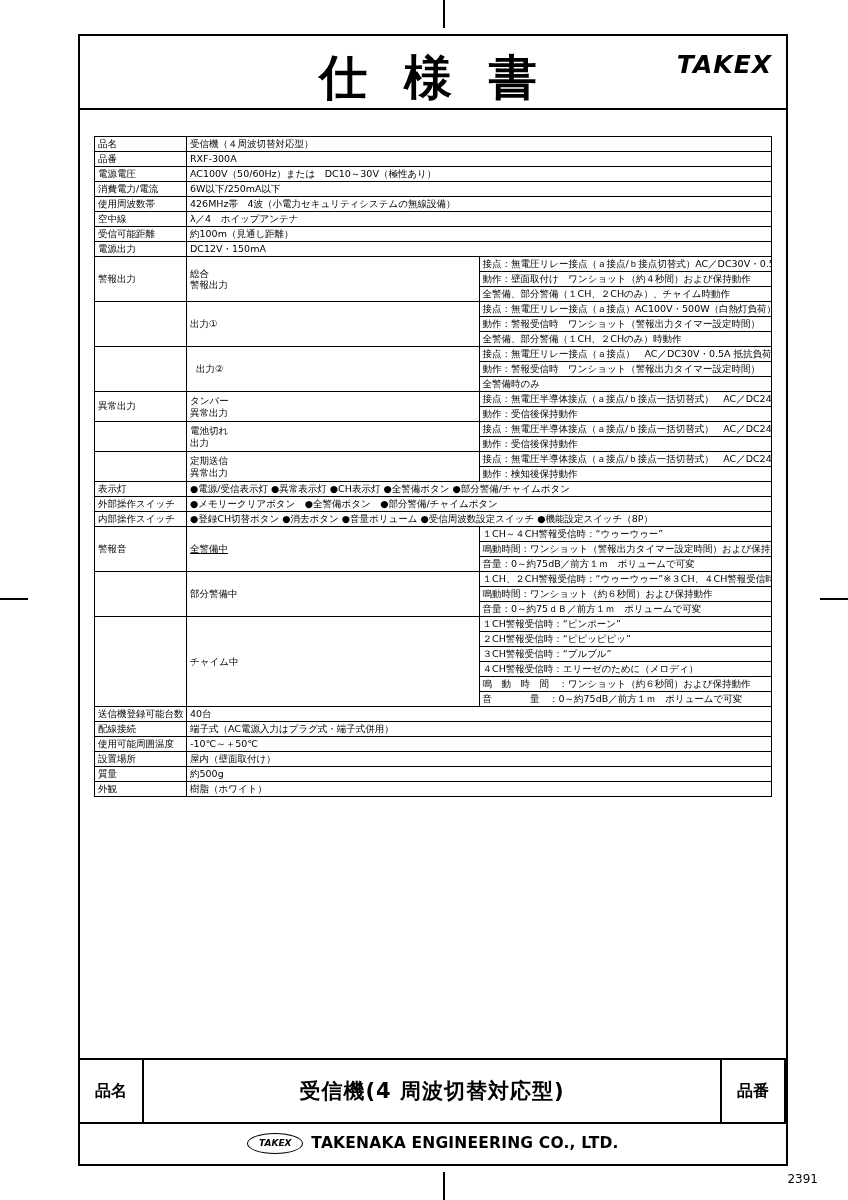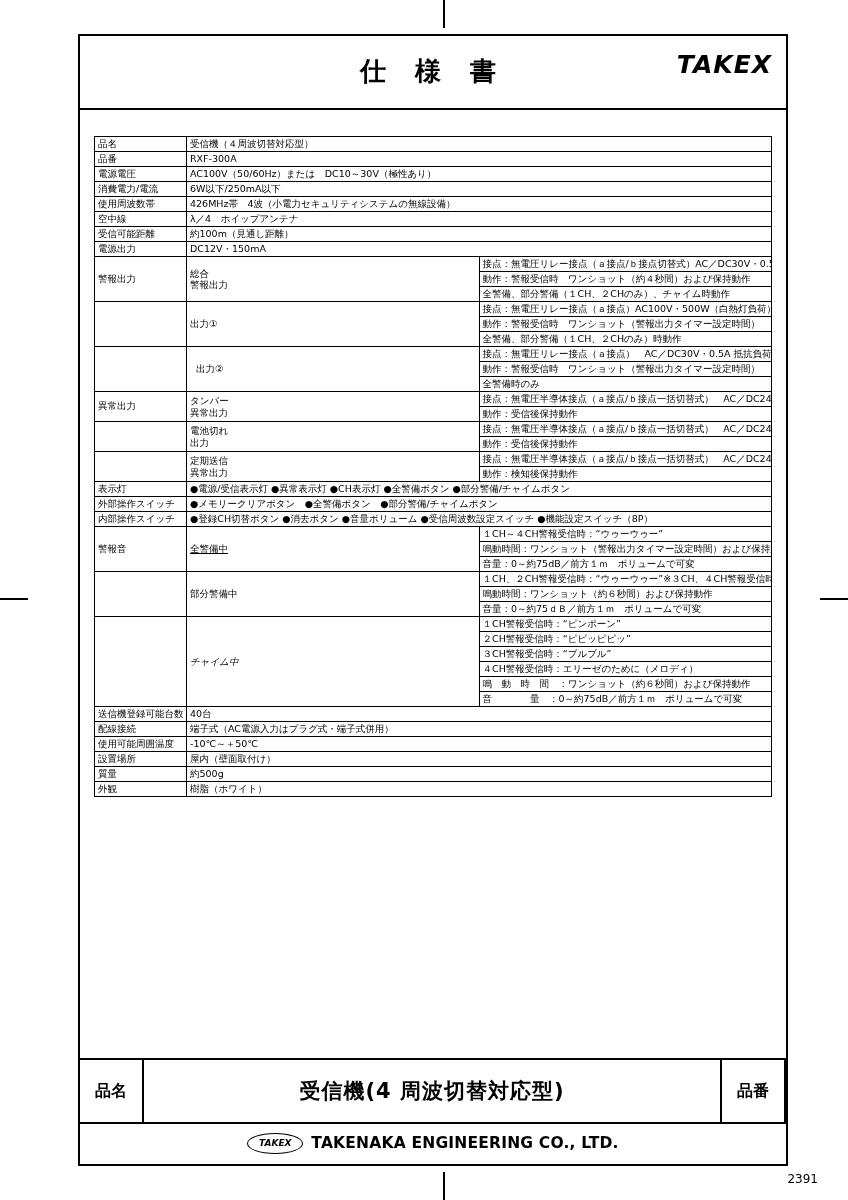--- a/index.html
+++ b/index.html
@@ -42,23 +42,23 @@
     background: #fff;
   }
   .titlebar {
     position: relative;
     height: 72px;
     border-bottom: 2px solid #000;
   }
   .doc-title {
     position: absolute;
     left: 0; right: 0;
-    top: 18px;
+    top: 10px;
     text-align: center;
-    font-size: 26px;
+    font-size: 48px;
     font-weight: bold;
     letter-spacing: 10px;
     font-family: "DejaVu Serif", "Liberation Serif", serif;
   }
   .brand {
     position: absolute;
     right: 14px;
     top: 14px;
     font-size: 25px;
     font-weight: bold;
@@ -229,21 +229,21 @@
               <td class="c1" rowspan="1">電源出力</td>
               <td class="val" colspan="2">DC12V・150mA</td>
             </tr>
             <tr>
               <td class="c1" rowspan="3">警報出力</td>
               <td class="c2" rowspan="3" style="white-space: pre-line; line-height: 1.2;">総合
 警報出力</td>
               <td class="val">接点：無電圧リレー接点（ａ接点/ｂ接点切替式）AC／DC30V・0.5A 抵抗負荷</td>
             </tr>
             <tr>
-              <td class="val">動作：警報受信時　ワンショット（約４秒間）および保持動作</td>
+              <td class="val">動作：壁面取付け　ワンショット（約４秒間）および保持動作</td>
             </tr>
             <tr>
               <td class="val">全警備、部分警備（１CH、２CHのみ）、チャイム時動作</td>
             </tr>
             <tr>
               <td class="c1" rowspan="3"></td>
               <td class="c2" rowspan="3" style="white-space: pre-line; line-height: 1.2;">出力①</td>
               <td class="val">接点：無電圧リレー接点（ａ接点）AC100V・500W（白熱灯負荷）</td>
             </tr>
             <tr>
@@ -319,21 +319,21 @@
               <td class="val">１CH、２CH警報受信時：“ウゥーウゥー”※３CH、４CH警報受信時は動作なし</td>
             </tr>
             <tr>
               <td class="val">鳴動時間：ワンショット（約６秒間）および保持動作</td>
             </tr>
             <tr>
               <td class="val">音量：0～約75ｄＢ／前方１ｍ　ボリュームで可変</td>
             </tr>
             <tr>
               <td class="c1" rowspan="6"></td>
-              <td class="c2" rowspan="6" style="white-space: pre-line; line-height: 1.2; font-style: italic;">チャイム中</td>
+              <td class="c2" rowspan="6" style="white-space: pre-line; line-height: 1.2;">チャイム中</td>
               <td class="val">１CH警報受信時：“ピンポーン”</td>
             </tr>
             <tr>
               <td class="val">２CH警報受信時：“ピピッピピッ”</td>
             </tr>
             <tr>
               <td class="val">３CH警報受信時：“ブルブル”</td>
             </tr>
             <tr>
               <td class="val">４CH警報受信時：エリーゼのために（メロディ）</td>

